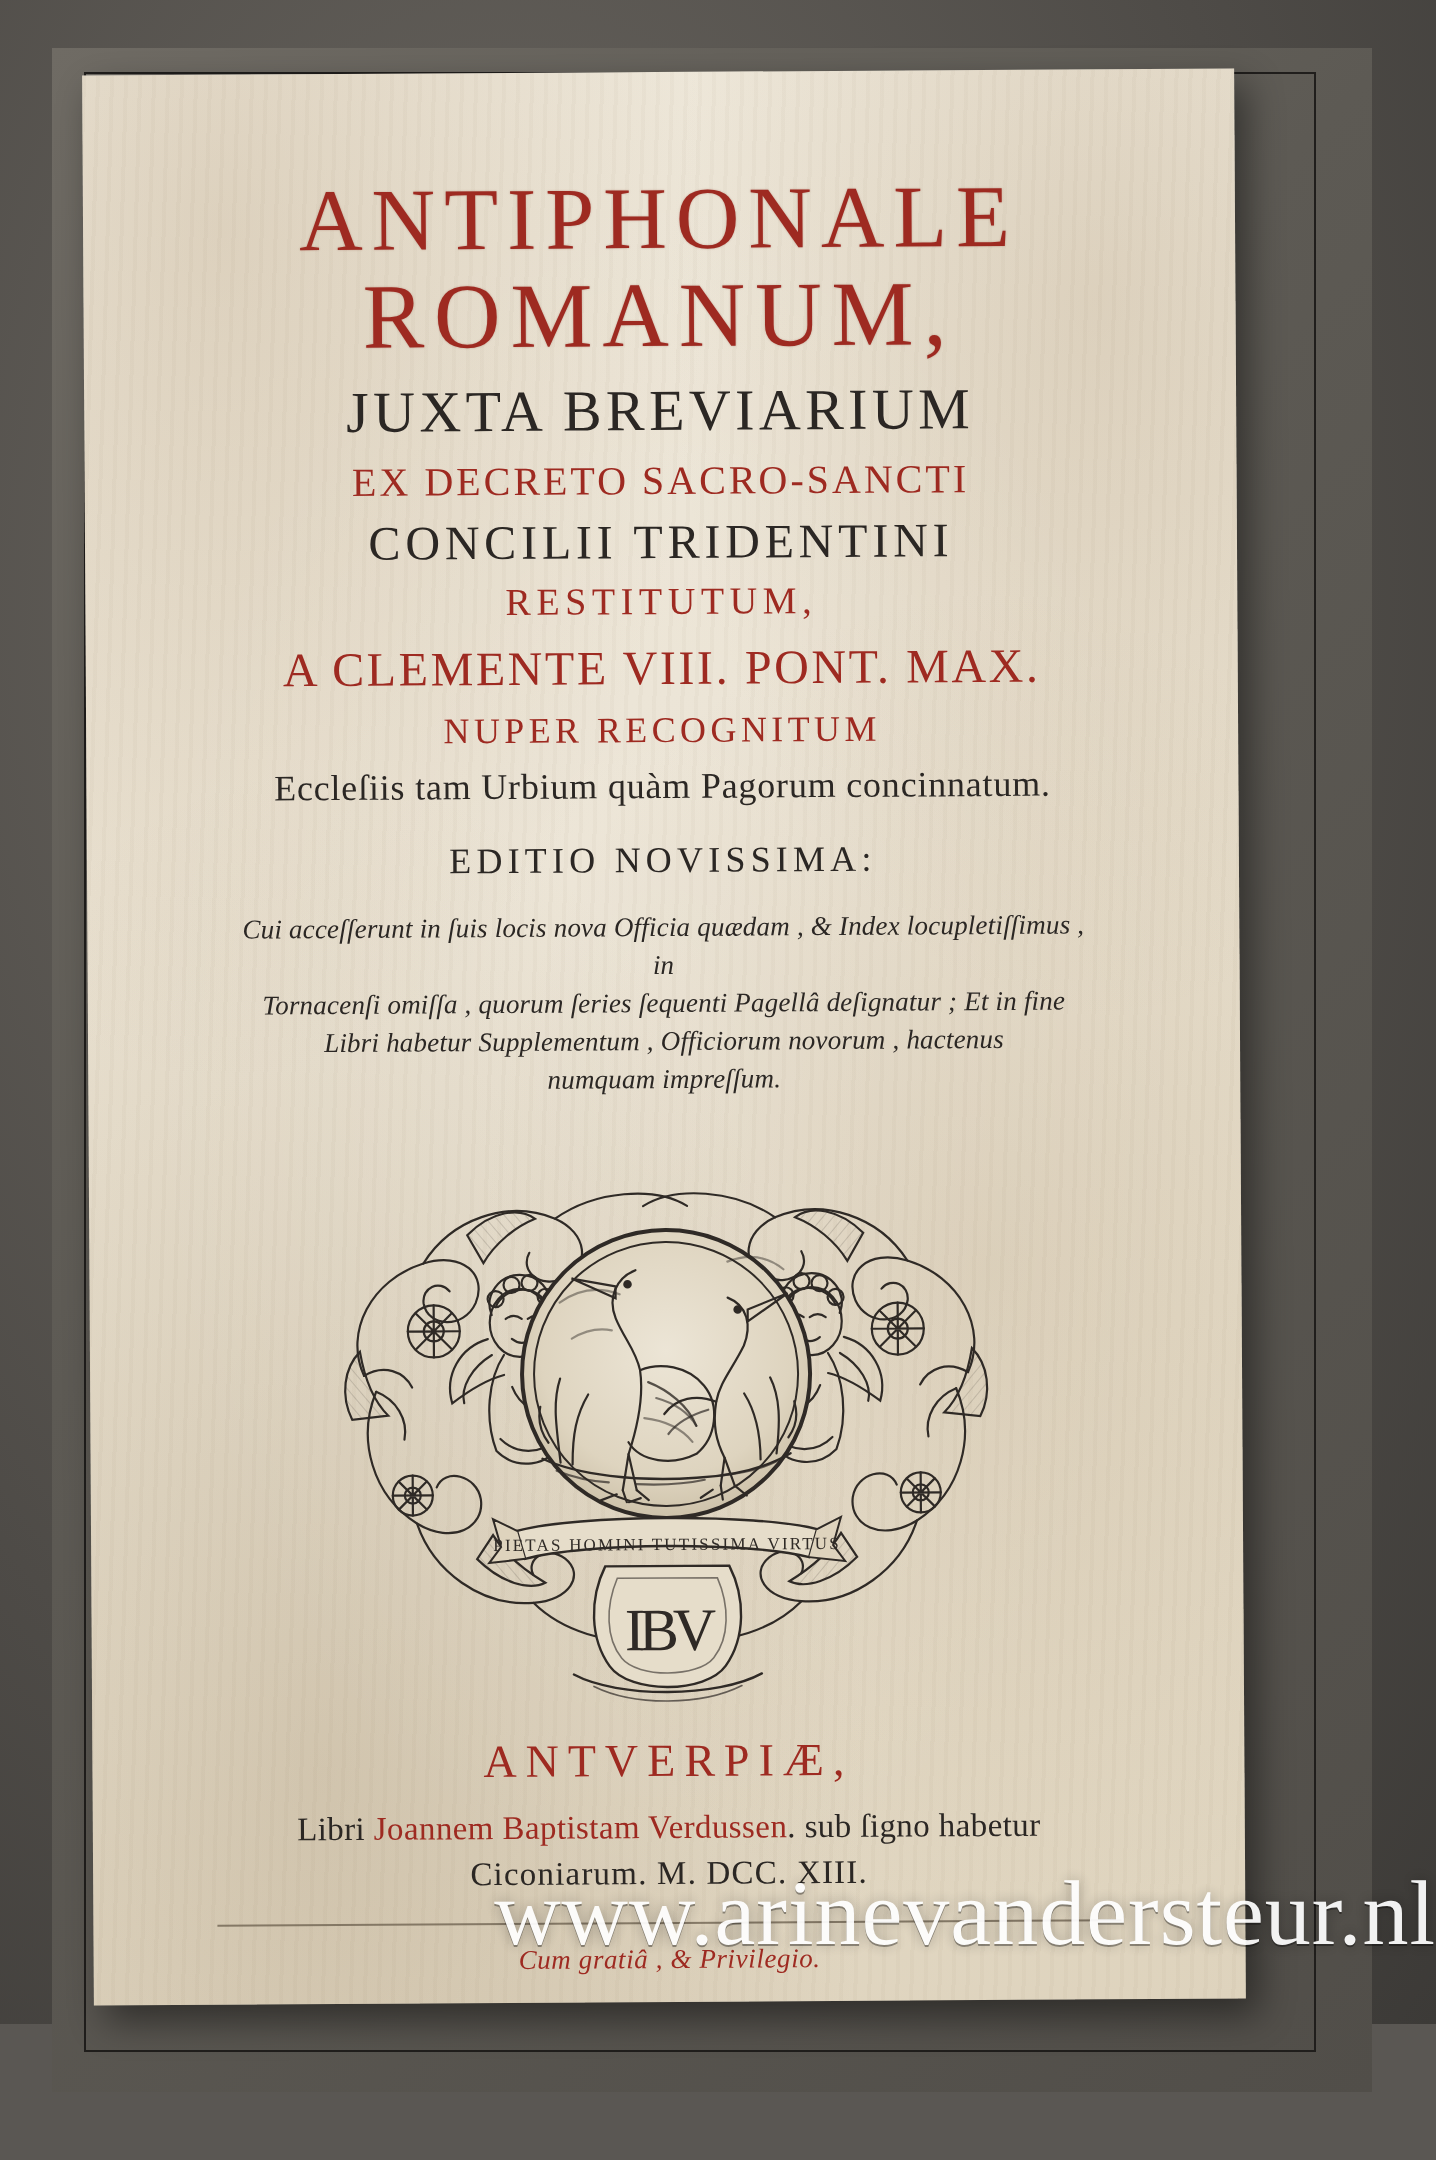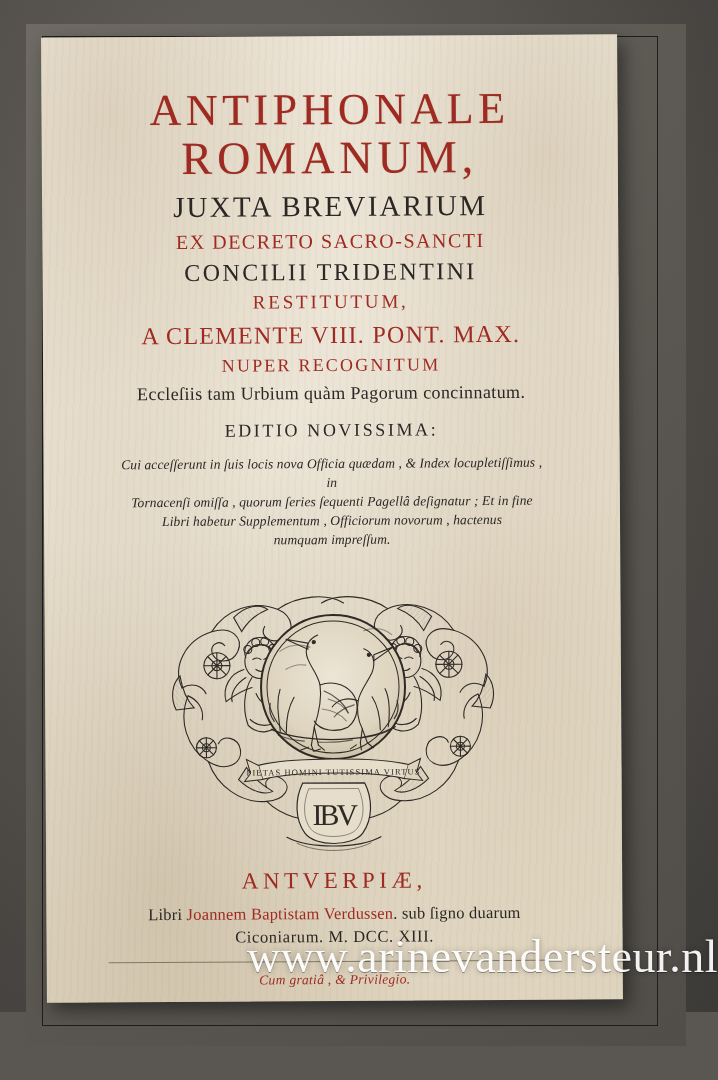--- a/index.html
+++ b/index.html
@@ -400,21 +400,21 @@
 
             <path d="M118,268 C140,280 190,280 212,268" stroke-width="1.2"></path>
             <path d="M128,274 C148,284 182,284 202,274" stroke-width="0.8" opacity="0.7"></path>
           </g>
         </svg>
       </div>
 
       <div class="imprint">
         <div class="t-antverpiae red">ANTVERPIÆ,</div>
         <div class="t-apud black">
-          <span>Libri </span><span class="nm">Joannem Baptistam Verdussen</span><span>. sub ſigno duarum</span>
+          <span>Libri </span><span class="nm">Joannem Baptistam Verdussen</span><span>. sub ſigno habetur</span>
         </div>
         <div class="t-city black">Ciconiarum.  M. DCC. XIII.</div>
 
         <div class="rule"></div>
 
         <div class="t-privilegio red">Cum gratiâ , &amp; Privilegio.</div>
       </div>
 
     </div>
   </div>

